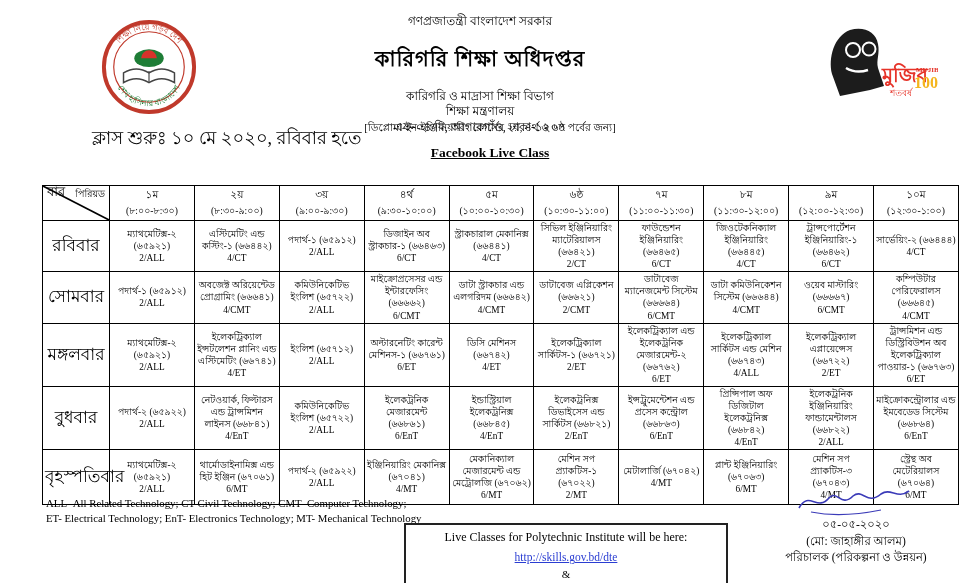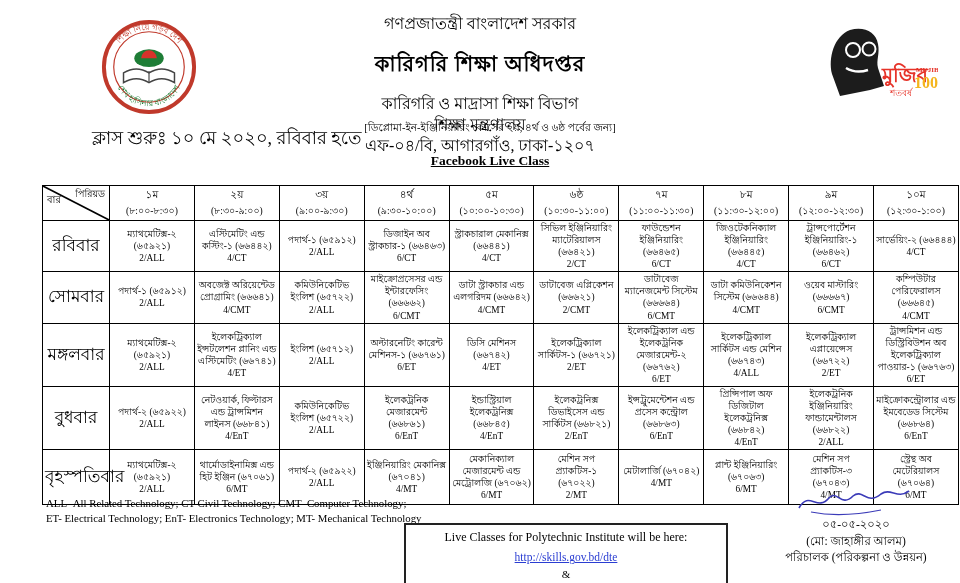--- a/index.html
+++ b/index.html
@@ -2,47 +2,47 @@
 <html><head>
 <meta charset="utf-8">
 <style>
   * { margin:0; padding:0; box-sizing:border-box; }
   body { font-family:"Liberation Serif","DejaVu Serif",serif; background:#888; }
   .page { position:relative; width:960px; height:583px; background:#fff; color:#000;
           margin:0 auto; overflow:hidden; }
 
   
   .gov-header { position:absolute; left:0; top:14px; width:100%; text-align:center; line-height:1.3; }
-  .gov-line   { font-size:16px; }
+  .gov-line   { font-size:12px; }
   .gov-dept   { font-size:21px; font-weight:bold; letter-spacing:1px; margin:16px 0; }
   .logo-left  { position:absolute; left:100px; top:18px; width:98px; height:98px; }
   .logo-right { position:absolute; left:820px; top:24px; width:118px; height:84px;text-align:right; }
 
   
   .start-note { position:absolute; left:92px; top:124px; width:330px; text-align:left;
                 font-size:18px; font-weight:normal; }
   .title-col  { position:absolute; left:330px; top:112px; width:320px; text-align:center; }
   .main-title { font-size:17px; font-weight:bold; text-decoration:underline; }
   .sub-title  { font-size:10.5px; font-weight:normal; margin-top:8px; }
-  .live-label { font-size:13.5px; font-weight:bold; text-decoration:underline; margin-top:16px; }
+  .live-label { font-size:13.5px; font-weight:bold; text-decoration:underline; margin-top:8px; }
 
   
   table.routine { position:absolute; left:42px; top:185px; width:916px;
                   border-collapse:collapse; table-layout:fixed; }
   .routine th, .routine td { border:1px solid #000; text-align:center; vertical-align:middle;
                   font-weight:normal; padding:1px 2px; }
   .routine thead th { height:33px;margin-top:47px; }
   .pname { font-size:10.5px; }
   .ptime { font-size:9.5px; }
   .day-cell   { font-size:17px; }
   .class-cell { font-size:9.3px; line-height:1.3; white-space:pre-line; }
   .corner { position:relative; padding:0; }
   .corner svg { position:absolute; inset:0; width:100%; height:100%; }
   .corner .c-top { position:absolute; top:1px; right:4px; font-size:9.5px; }
-  .corner .c-bot { position:absolute; bottom:11px; left:4px; font-size:10px; }
+  .corner .c-bot { position:absolute; bottom:17px; left:4px; font-size:13px; }
 
   
   .legend { position:absolute; left:46px; top:496px; font-size:10.8px; line-height:1.35; }
   .live-box { position:absolute; left:404px; top:523px; width:324px; border:2px solid #222;
               text-align:center; padding:4px 6px 6px; line-height:1.35; }
   .live-box .lb-head { font-size:12px; font-weight:normal; }
   .live-box a { font-size:11.5px; font-weight:normal; color:#2a3dd2; text-decoration:underline; }
   .live-box .amp { font-size:11px; }
   .sign-block { position:absolute; left:756px; top:486px; width:200px; text-align:center;
                 font-size:11.5px; line-height:1.45; }

